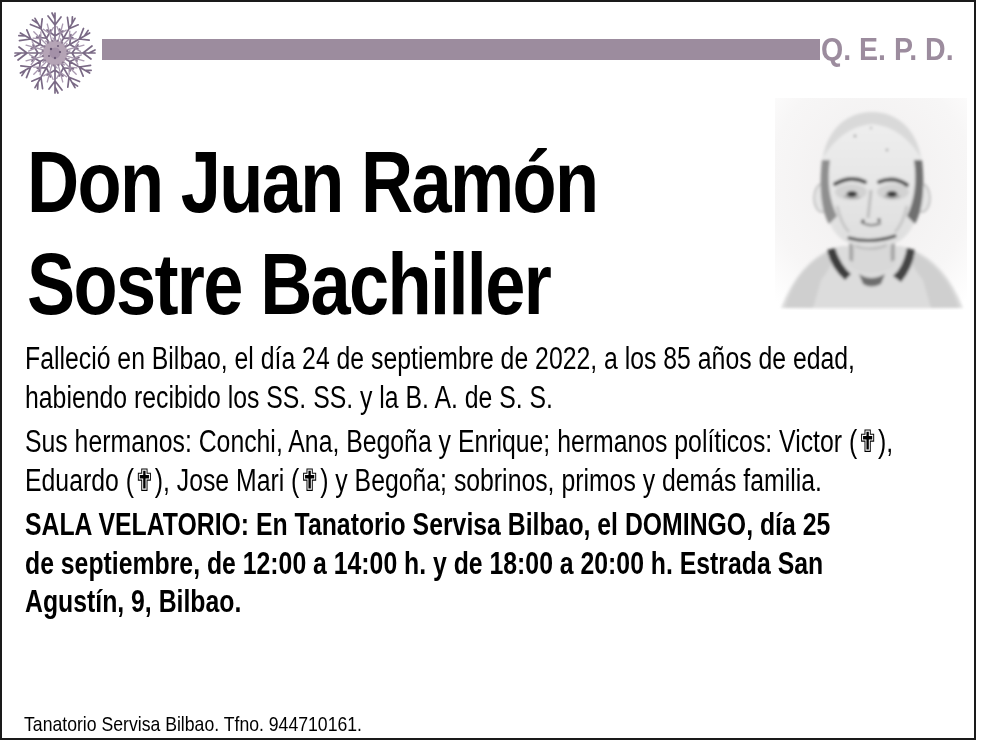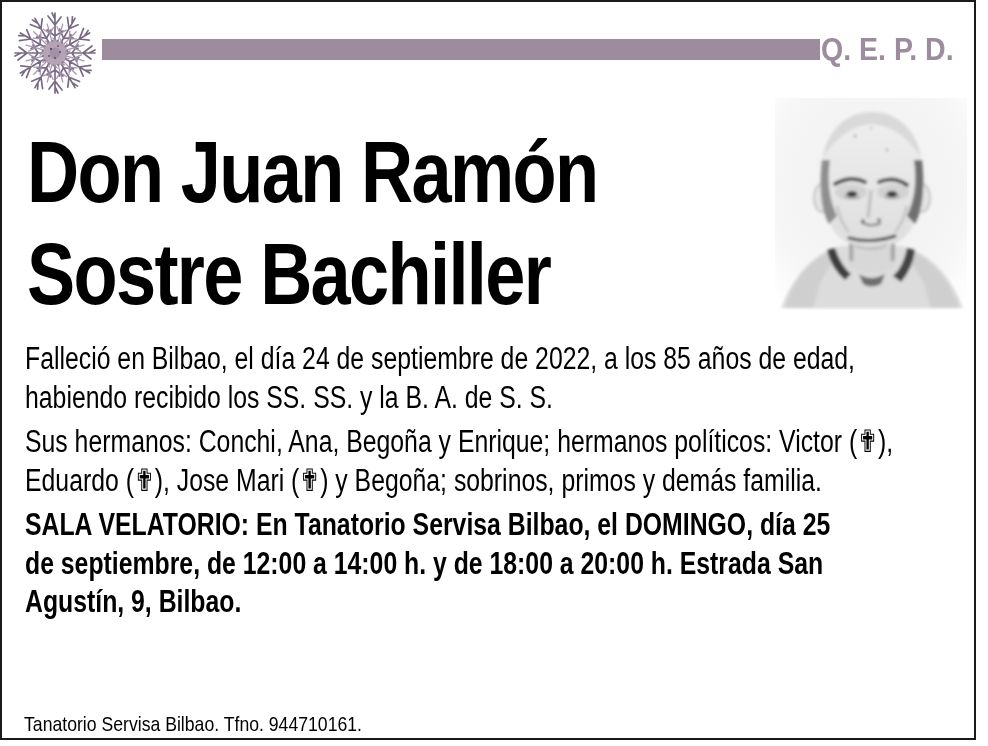--- a/index.html
+++ b/index.html
@@ -11,21 +11,21 @@
     position:absolute;left:0;top:0;width:976px;height:740px;
     border:2px solid #1a1a1a;box-sizing:border-box;
   }
   .ornament{position:absolute;left:5px;top:3px;width:100px;height:100px;}
   .accent-bar{position:absolute;left:102px;top:39px;width:718px;height:21px;background:#9c8c9e;}
   .qepd{
     position:absolute;left:821px;top:32px;font-size:31px;font-weight:bold;
     color:#9c8c9e;white-space:nowrap;transform:scaleX(0.92);transform-origin:left top;
   }
   .photo{position:absolute;left:775px;top:98px;width:192px;height:212px;}
-  .title{position:absolute;left:27px;top:121px;}
+  .title{position:absolute;left:27px;top:131px;}
   .title-line{
     font-size:88px;font-weight:bold;line-height:102px;letter-spacing:-2px;
     white-space:nowrap;transform:scaleX(0.82);transform-origin:left top;color:#000;
   }
   .body-text{position:absolute;left:25px;top:340px;}
   .para{margin:0 0 6px 0;}
   .line{
     font-size:31px;line-height:38.5px;white-space:nowrap;
     transform:scaleX(0.80);transform-origin:left top;color:#000;
   }

